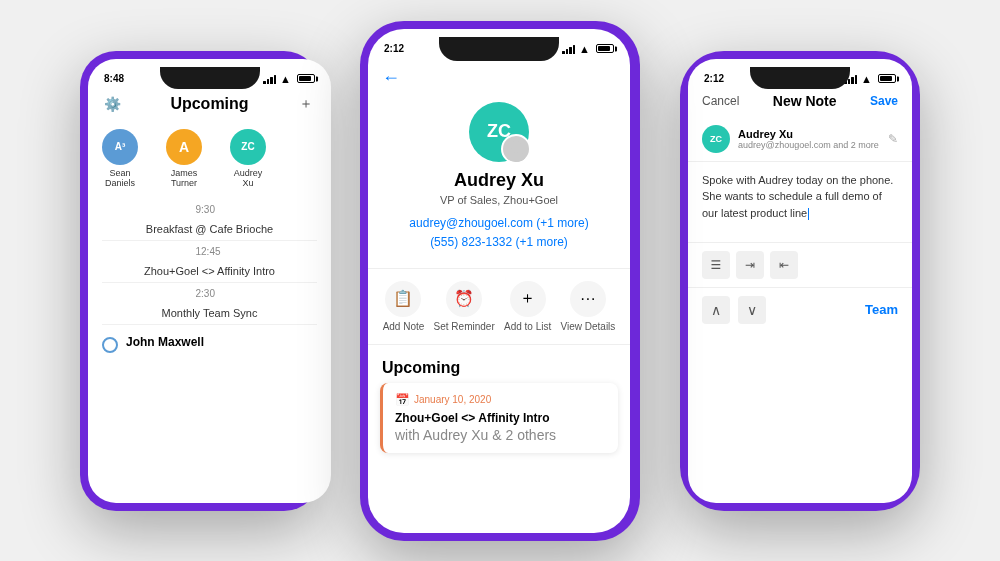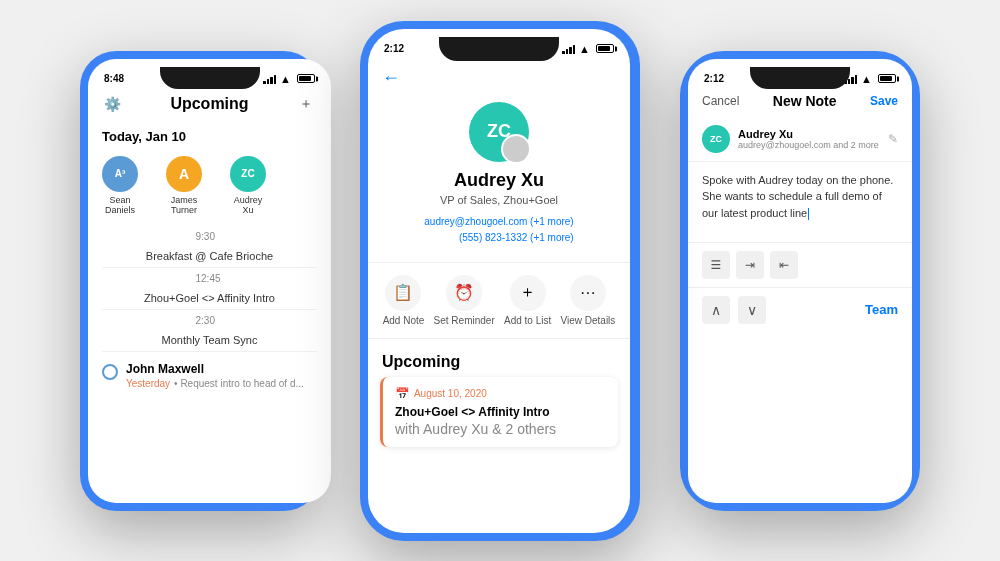--- a/index.html
+++ b/index.html
@@ -21,21 +21,21 @@
       align-items: center;
       justify-content: center;
       position: relative;
       width: 900px;
       height: 540px;
     }
 
     
     .phone {
       position: absolute;
-      background: #3b82f6;
+      background: #6d28d9;
       border-radius: 44px;
       box-shadow: 0 20px 60px rgba(0,0,0,0.3);
     }
 
     .phone-inner {
       background: #fff;
       overflow: hidden;
       position: relative;
     }
 
@@ -362,23 +362,23 @@
       margin-bottom: 3px;
     }
 
     .contact-title {
       font-size: 11px;
       color: #555;
       margin-bottom: 8px;
     }
 
     .contact-email {
-      font-size: 10px;
+      font-size: 12px;
       color: #007aff;
-      text-align: right;
+      text-align: center;
       line-height: 1.6;
     }
 
     .action-buttons {
       display: flex;
       justify-content: space-around;
       padding: 12px 10px;
       border-top: 1px solid #eee;
       border-bottom: 1px solid #eee;
       margin: 4px 0;
@@ -656,21 +656,20 @@
         </div>
       </div>
 
       <div class="upcoming-screen">
         <div class="upcoming-header">
           <div class="icon-btn">⚙️</div>
           <span class="upcoming-title">Upcoming</span>
           <div class="icon-btn">＋</div>
         </div>
 
-        <div class="date-header">Today, Jan 10</div>
 
         <div class="avatars-row">
           <div class="avatar-item">
             <div class="avatar-circle" style="background:#5b9bd5; font-size:10px;">A³</div>
             <span class="avatar-name">Sean<br>Daniels</span>
           </div>
           <div class="avatar-item">
             <div class="avatar-circle" style="background:#f5a623; font-size:14px;">A</div>
             <span class="avatar-name">James<br>Turner</span>
           </div>
@@ -692,24 +691,20 @@
           <div class="event-item">
             <span class="event-time">2:30</span>
             <span class="event-name">Monthly Team Sync</span>
           </div>
         </div>
 
         <div class="task-item">
           <div class="task-circle"></div>
           <div class="task-content">
             <div class="task-name">John Maxwell</div>
-            <div class="task-meta">
-              <span class="task-date">Yesterday</span>
-              <span class="task-desc">• Request intro to head of d...</span>
-            </div>
           </div>
         </div>
       </div>
     </div>
   </div>
 
   <div class="phone phone-center" style="left:50%; transform:translateX(-50%);">
     <div class="phone-inner">
       <div class="notch"></div>
 
@@ -769,21 +764,21 @@
             <div class="action-icon">···</div>
             <span class="action-label">View Details</span>
           </div>
         </div>
 
         <div class="section-title">Upcoming</div>
 
         <div class="upcoming-card">
           <div class="card-date">
             <span style="font-size:12px;">📅</span>
-            <span>August 10, 2020</span>
+            <span>January 10, 2020</span>
           </div>
           <div class="card-title">Zhou+Goel &lt;&gt; Affinity Intro</div>
           <div class="card-sub">with Audrey Xu &amp; 2 others</div>
         </div>
       </div>
     </div>
   </div>
 
   <div class="phone phone-right">
     <div class="phone-inner">

